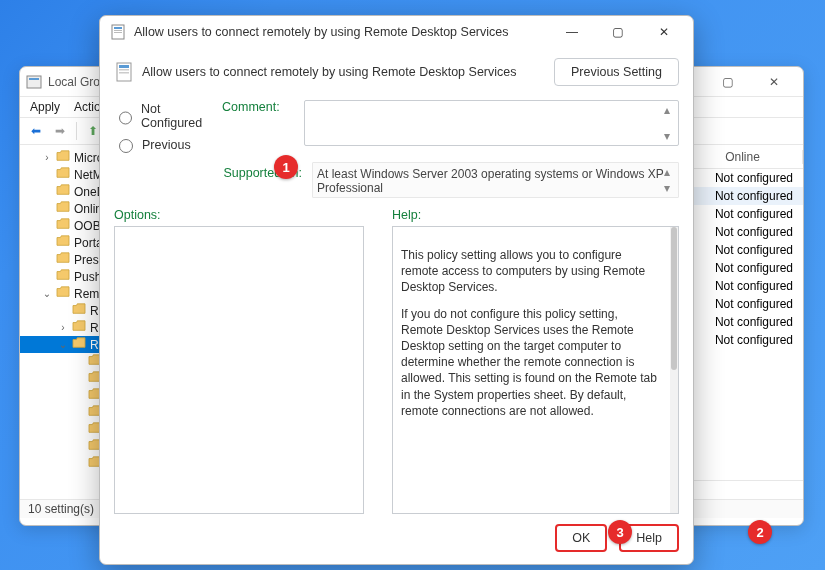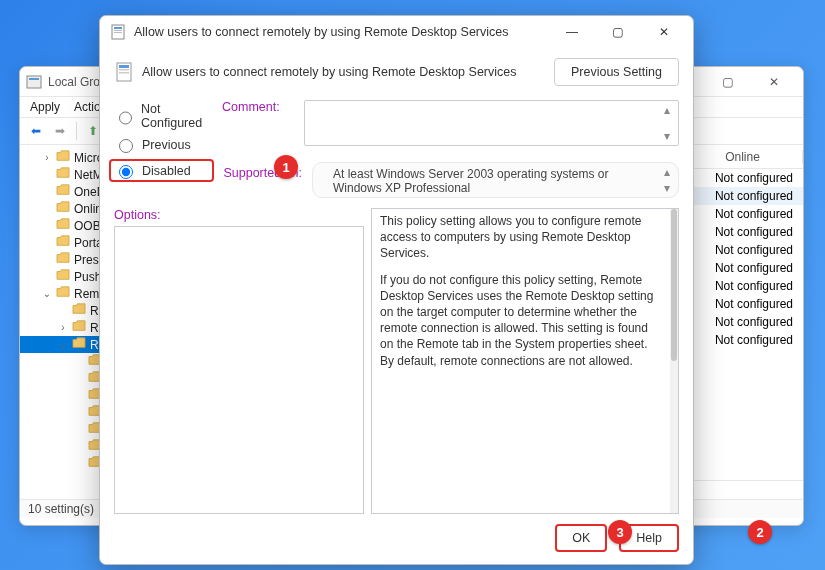--- a/index.html
+++ b/index.html
@@ -68,30 +68,30 @@
       background:#fff; border:1px solid #c9cdd2; border-radius:4px;
       padding:6px 16px; font-size:12.5px; color:#333; cursor:default;
     }
     .wbtn.highlight { border:2px solid #e52a2a; padding:5px 15px;}
     .formrow { display:flex; gap:8px; align-items:flex-start; margin-top:4px;}
     .radiocol { width:100px; display:flex; flex-direction:column; gap:6px; padding-top:2px;}
     .radioitem { display:flex; align-items:center; gap:6px; font-size:12.5px; color:#333;}
     .radioitem input { width:14px; height:14px;}
     .radioitem.highlighted { border:2px solid #e52a2a; border-radius:4px; padding:1px 3px; margin-left:-5px;}
     .commentcol { flex:1; display:flex; flex-direction:column; gap:6px;}
-    .lbl { font-size:12.5px; color:#a21caf;}
+    .lbl { font-size:12.5px; color:#15803d;}
     .txtarea { height:46px; border:1px solid #c9cdd2; border-radius:2px; position:relative; background:#fff;}
     .scrollhint { position:absolute; right:4px; width:10px; display:flex; flex-direction:column; justify-content:space-between; top:2px; bottom:2px; color:#888;}
     .supportedrow { display:flex; gap:10px; align-items:flex-start; margin-top:10px;}
     .supportedrow .lbl { width:80px; text-align:right; padding-top:4px;}
-    .supportedbox { flex:1; height:36px; border:1px solid #e8e8e8; border-radius:10px; padding:4px 20px; font-size:12px; color:#444; position:relative; background:#fbfbfb;}
-    .columnsrow { display:flex; gap:7px; margin-top:10px; flex:1; min-height:0;}
+    .supportedbox { flex:1; height:36px; border:1px solid #e8e8e8; border-radius:1px; padding:4px 4px; font-size:12px; color:#444; position:relative; background:#fbfbfb;}
+    .columnsrow { display:flex; gap:28px; margin-top:10px; flex:1; min-height:0;}
     .optionscol { width:250px; display:flex; flex-direction:column;}
     .helpcol { flex:1; display:flex; flex-direction:column;}
-    .panebox { flex:1; border:1px solid #c9cdd2; background:#fff; padding:4px 8px; font-size:12px; color:#333; overflow:hidden; position:relative;}
+    .panebox { flex:1; border:1px solid #c9cdd2; background:#fff; padding:20px 8px; font-size:12px; color:#333; overflow:hidden; position:relative;}
     .helpscroll { position:absolute; right:0; top:0; bottom:0; width:8px; background:#f2f2f2;}
     .helpscroll .thumb { position:absolute; top:0; height:50%; left:1px; right:1px; background:#c6c6c6; border-radius:3px;}
     .helpcontent { padding-right:10px;}
     .helpcontent p { margin:0 0 10px 0; line-height:1.35; }
     .footerbtns { display:flex; gap:12px; justify-content:flex-end; padding:10px 0 2px 0;}
     .badge {
       position:absolute; width:24px; height:24px; border-radius:50%;
       background:#e62b2b; color:#fff; font-weight:600; font-size:13px;
       display:flex; align-items:center; justify-content:center;
       box-shadow:0 1px 3px rgba(0,0,0,0.3);
@@ -334,24 +334,20 @@
     <div class="formrow">
       <div class="radiocol">
         <label class="radioitem">
           <input type="radio" name="st" style="">
           <span>Not Configured</span>
         </label>
         <label class="radioitem">
           <input type="radio" name="st" style="">
           <span>Previous</span>
         </label>
-        <label class="radioitem highlighted">
-          <input type="radio" name="st" checked="" style="">
-          <span>Disabled</span>
-        </label>
       </div>
 
       <div class="commentcol">
         <div style="display:flex; gap:12px; align-items:flex-start;">
           <div class="lbl" style="width:70px;">Comment:</div>
           <div class="txtarea" style="flex:1;">
             <div class="scrollhint">
                 <span>▴</span>
                 <span>▾</span>
               </div>
@@ -369,20 +365,21 @@
         </div>
       </div>
     </div>
 
     <div class="columnsrow">
       <div class="optionscol">
         <div class="lbl" style="margin-bottom:4px;">Options:</div>
         <div class="panebox"></div>
       </div>
       <div class="helpcol">
+        <div class="lbl" style="margin-bottom:4px;">Help:</div>
         <div class="panebox">
           <div class="helpcontent" id="helphost">
               <p>This policy setting allows you to configure remote access to computers by using Remote Desktop Services.</p>
               <p>If you do not configure this policy setting, Remote Desktop Services uses the Remote Desktop setting on the target computer to determine whether the remote connection is allowed. This setting is found on the Remote tab in the System properties sheet. By default, remote connections are not allowed.</p>
             </div>
           <div class="helpscroll">
               <div class="thumb"></div>
             </div>
         </div>
       </div>

